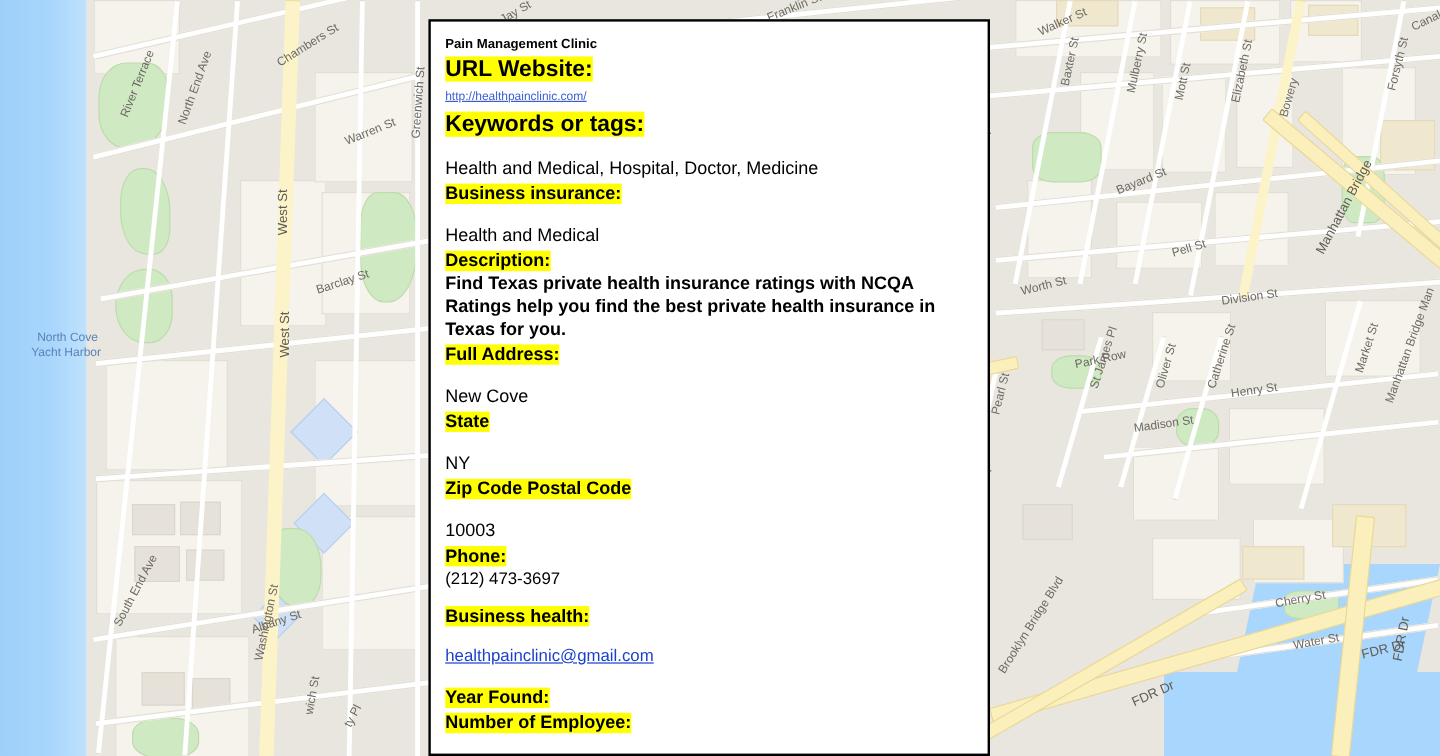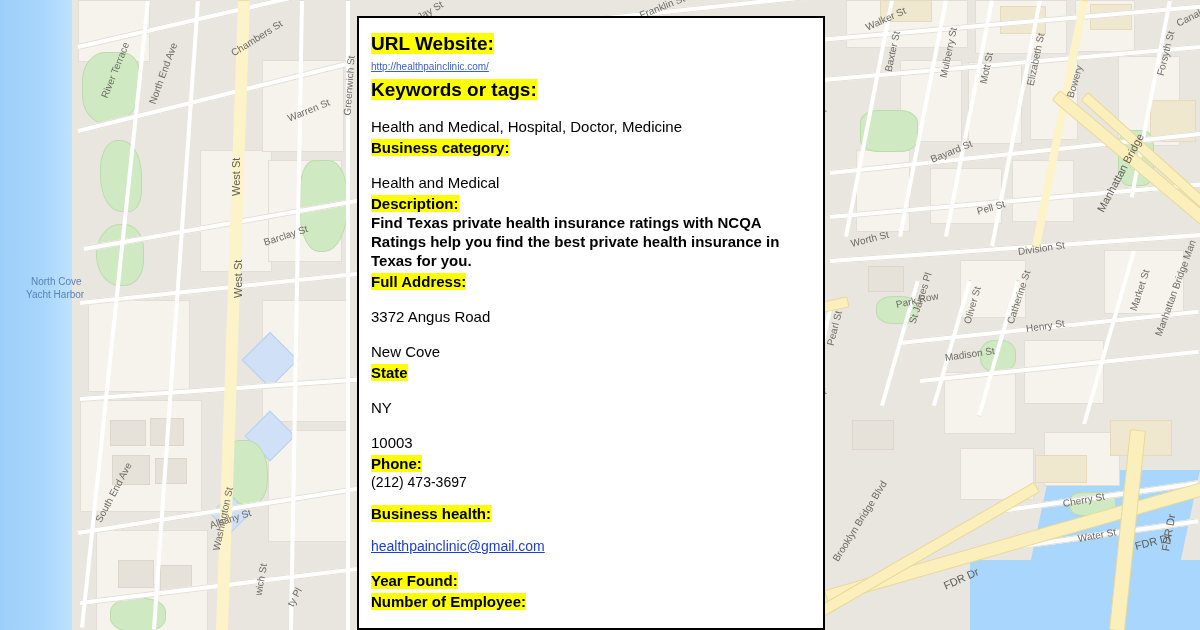--- a/index.html
+++ b/index.html
@@ -363,41 +363,42 @@
         <div class="maplabel " style="left: 1078px; top: 533px; transform: rotate(-10deg); transform-origin: left center;">Water St</div>
         <div class="maplabel " style="left: 712px; top: 135px; transform: rotate(-78deg); transform-origin: left center;">Federal Plaza</div>
         <div class="maplabel " style="left: 756px; top: 130px; transform: rotate(-80deg); transform-origin: left center;">Centre St</div>
         <div class="maplabel " style="left: 811px; top: 143px; transform: rotate(-72deg); transform-origin: left center;">Hogan Pl</div>
         <div class="maplabel " style="left: 866px; top: 22px; transform: rotate(-24deg); transform-origin: left center;">Walker St</div>
         <div class="maplabel " style="left: 1177px; top: 18px; transform: rotate(-26deg); transform-origin: left center;">Canal St</div>
       </div>
   </div>
 
   <div class="card">
+    <div class="card-title">Pain Management Clinic</div>
 
     <div class="h-big"><span class="hl">URL Website:</span></div>
     <a href="#" class="link-small">http://healthpainclinic.com/</a>
 
     <div class="h-big"><span class="hl">Keywords or tags:</span></div>
     <div class="h-plain">Health and Medical, Hospital, Doctor, Medicine</div>
 
-    <div class="h-med"><span class="hl">Business category:</span></div>
+    <div class="h-med"><span class="hl">Business insurance:</span></div>
     <div class="h-plain">Health and Medical</div>
 
     <div class="h-med"><span class="hl">Description:</span></div>
     <div class="val-bold" style="font-size:15px;line-height:19px;">Find Texas private health insurance ratings with NCQA Ratings help you find the best private health insurance in Texas for you.</div>
 
     <div class="h-med"><span class="hl">Full Address:</span></div>
-    <div class="h-plain">3372  Angus Road</div>
 
     <div class="h-plain">New Cove</div>
 
     <div class="h-med"><span class="hl">State</span></div>
     <div class="h-plain">NY</div>
 
+    <div class="h-med"><span class="hl">Zip Code Postal Code</span></div>
     <div class="h-plain">10003</div>
 
     <div class="h-med"><span class="hl">Phone:</span></div>
     <div class="val">(212) 473-3697</div>
 
     <div class="spacer-sm"></div>
 
     <div class="h-med"><span class="hl">Business health:</span></div>
     <div class="spacer-md"></div>
     <a href="#" class="link-email">healthpainclinic@gmail.com</a>

